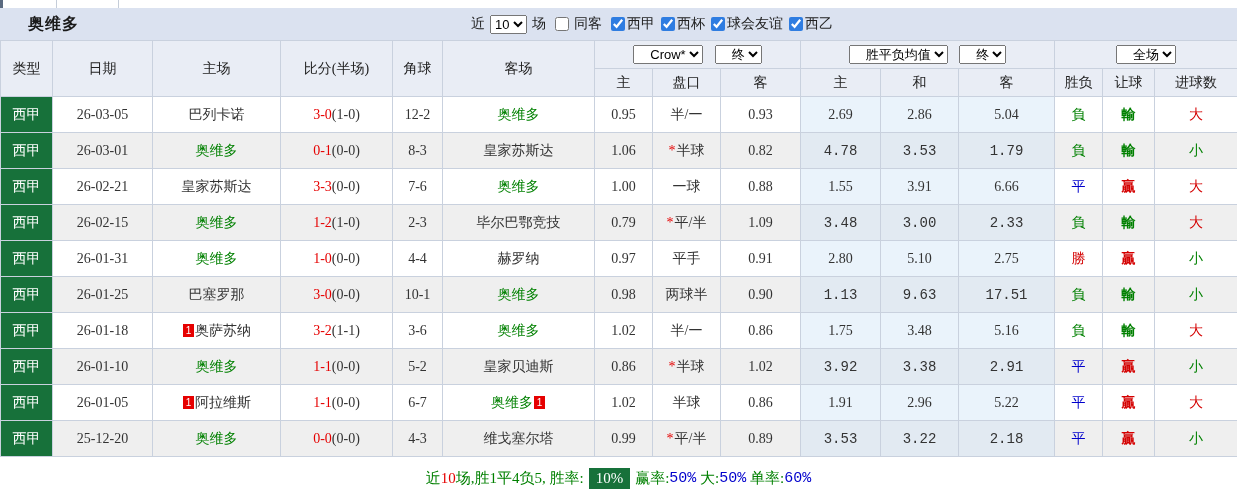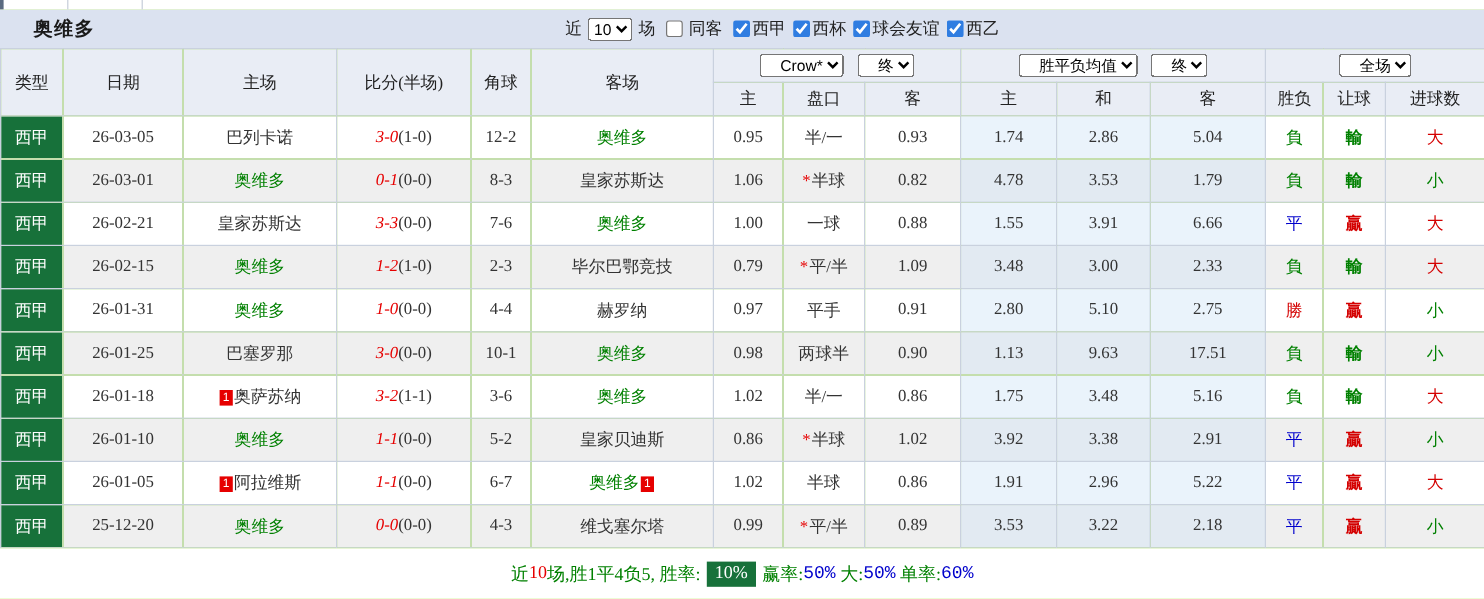--- a/index.html
+++ b/index.html
@@ -22,26 +22,26 @@
   table{border-collapse:collapse;table-layout:fixed;width:1237px;}
   th,td{border:1px solid #c9d1de;text-align:center;overflow:hidden;white-space:nowrap;padding:0;}
   thead th{background:#e9edf5;font-weight:normal;font-size:14px;color:#222;height:27px;}
   thead th.grp{height:27px;}
   thead select{font-family:"Liberation Sans",sans-serif;font-size:13px;margin:0 4px;padding-left:12px;}
   tbody td{height:35px;font-size:14px;color:#333;}
   tr.odd{background:#fff;}
   tr.even{background:#efefef;}
   td.type{background:#17713a;color:#fff;font-size:14px;}
   .avgcell{background:#eaf3fb;}
-  tr.even .avgcell{background:#e2eaf2;}
+  tr.even .avgcell{background:#e2eaf2;font-family:Liberation Mono, monospace;}
   .tg{color:#008000;}
   .tr{color:#d40000;}
   .tb{color:#0000cc;}
   .hl{color:#008000;}
-  .score-main{color:#e60000;font-style:italic;}
+  .score-main{color:#e60000;}
   .half{color:#333;}
   .star{color:#e60000;font-style:normal;margin-right:1px;}
   .res-h{font-weight:bold;}
   .redcard{display:inline-block;background:#e60000;color:#fff;font-size:10px;line-height:13px;
            width:11px;height:13px;font-family:"Liberation Sans",sans-serif;vertical-align:1px;margin:0 1px;}
   
   .footer{height:43px;display:flex;align-items:center;justify-content:center;font-size:15px;background:#fff;}
   .footer span{white-space:pre;}
   .t-green{color:#008000;}
   .t-red{color:#e60000;}
@@ -144,21 +144,21 @@
         <tr class="odd">
           <td class="type">西甲</td>
           <td>26-03-05</td>
           <td><span>巴列卡诺</span></td>
           <td><span class="score-main">3-0</span><span class="half">(1-0)</span></td>
           <td>12-2</td>
           <td><span class="hl">奥维多</span></td>
           <td>0.95</td>
           <td>半/一</td>
           <td>0.93</td>
-          <td class="avgcell">1.74</td>
+          <td class="avgcell">2.69</td>
           <td class="avgcell">2.86</td>
           <td class="avgcell">5.04</td>
           <td class="tg">負</td>
           <td class="tg res-h">輸</td>
           <td class="tr">大</td>
         </tr>
         <tr class="even">
           <td class="type">西甲</td>
           <td>26-03-01</td>
           <td><span class="hl">奥维多</span></td>

